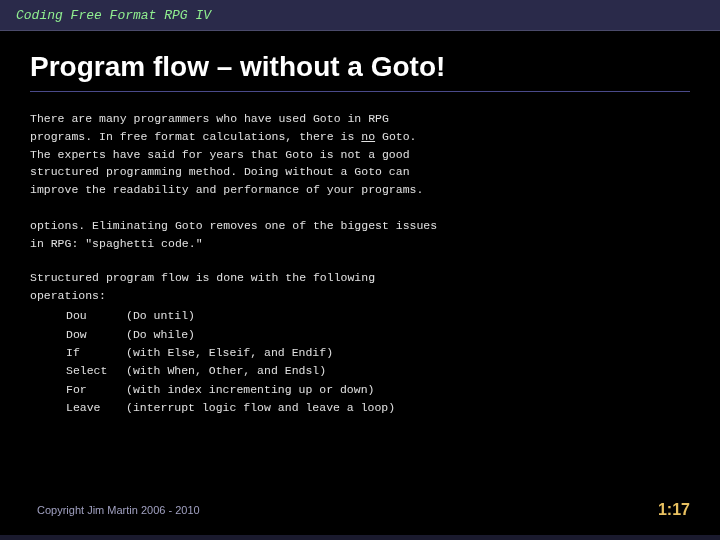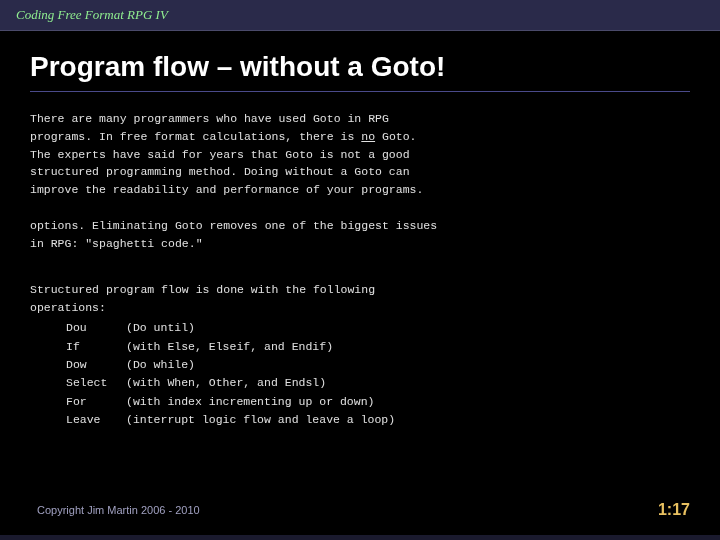--- a/index.html
+++ b/index.html
@@ -18,21 +18,21 @@
 
     .header-bar {
       background-color: #2a2a4a;
       border-bottom: 1px solid #4a4a6a;
       padding: 6px 16px;
     }
 
     .header-title {
       color: #90ee90;
       font-size: 13px;
-      font-family: Liberation Serif, serif;
+      font-family: Liberation Mono, monospace;
       font-style: italic;
     }
 
     .slide-container {
       background-color: #000000;
       padding: 20px 30px 16px 30px;
       height: calc(540px - 36px);
       display: flex;
       flex-direction: column;
     }
@@ -44,21 +44,21 @@
       font-weight: bold;
       margin-bottom: 18px;
       border-bottom: 1px solid #4a4a8a;
       padding-bottom: 8px;
     }
 
     .slide-body {
       flex: 1;
       display: flex;
       flex-direction: column;
-      gap: 12px;
+      gap: 0;
     }
 
     .paragraph {
       color: #e0e0e0;
       font-size: 11.5px;
       line-height: 1.55;
       margin-bottom: 16px;
       font-family: 'Courier New', Courier, monospace;
     }
 
@@ -143,26 +143,26 @@
 
     <div class="structured-section">
       <span class="intro-line">Structured program flow is done with the following</span>
       <span class="intro-line">operations:</span>
       <div class="ops-table">
         <div class="ops-row">
           <span class="ops-keyword">Dou</span>
           <span class="ops-desc">(Do until)</span>
         </div>
         <div class="ops-row">
+          <span class="ops-keyword">Dow</span>
+          <span class="ops-desc">(Do while)</span>
+        </div>
+        <div class="ops-row">
           <span class="ops-keyword">If</span>
           <span class="ops-desc">(with Else, Elseif, and Endif)</span>
-        </div>
-        <div class="ops-row">
-          <span class="ops-keyword">Dow</span>
-          <span class="ops-desc">(Do while)</span>
         </div>
         <div class="ops-row">
           <span class="ops-keyword">Select</span>
           <span class="ops-desc">(with When, Other, and Endsl)</span>
         </div>
         <div class="ops-row">
           <span class="ops-keyword">For</span>
           <span class="ops-desc">(with index incrementing up or down)</span>
         </div>
         <div class="ops-row">

